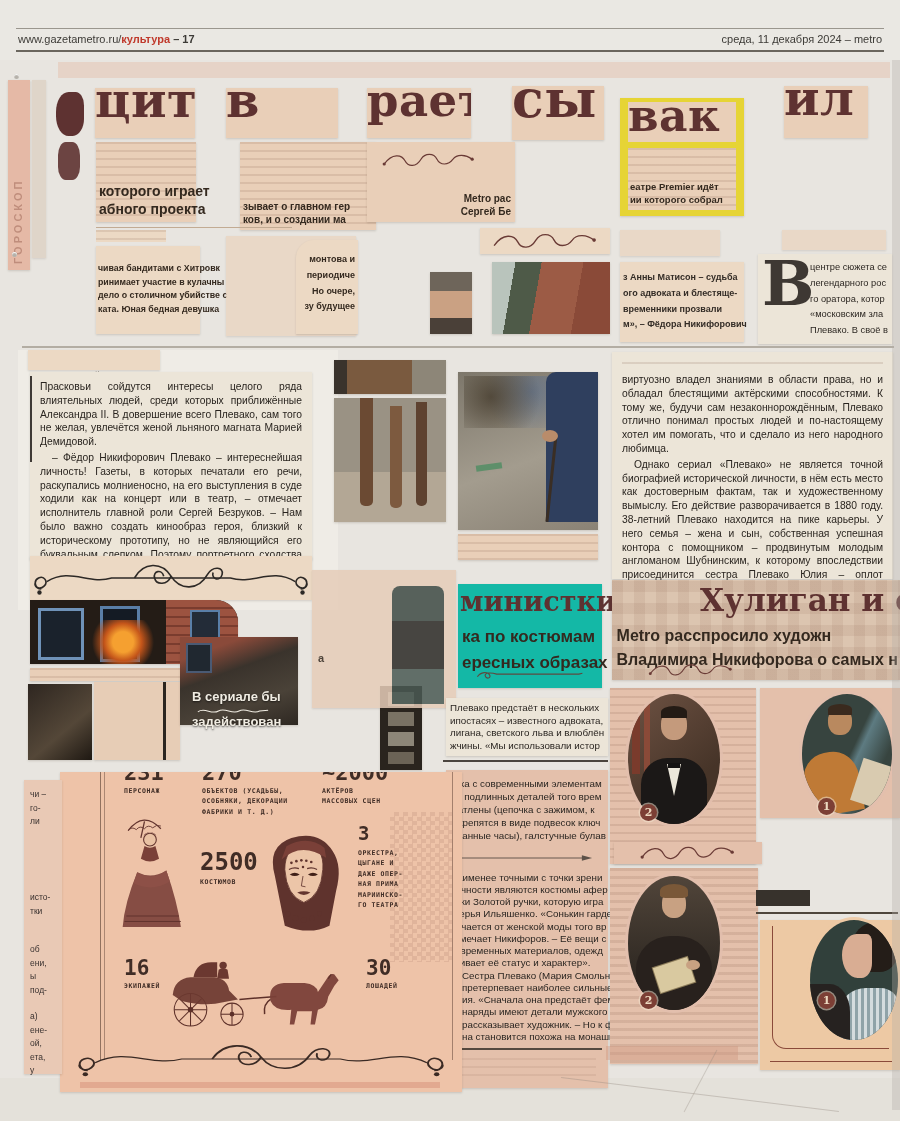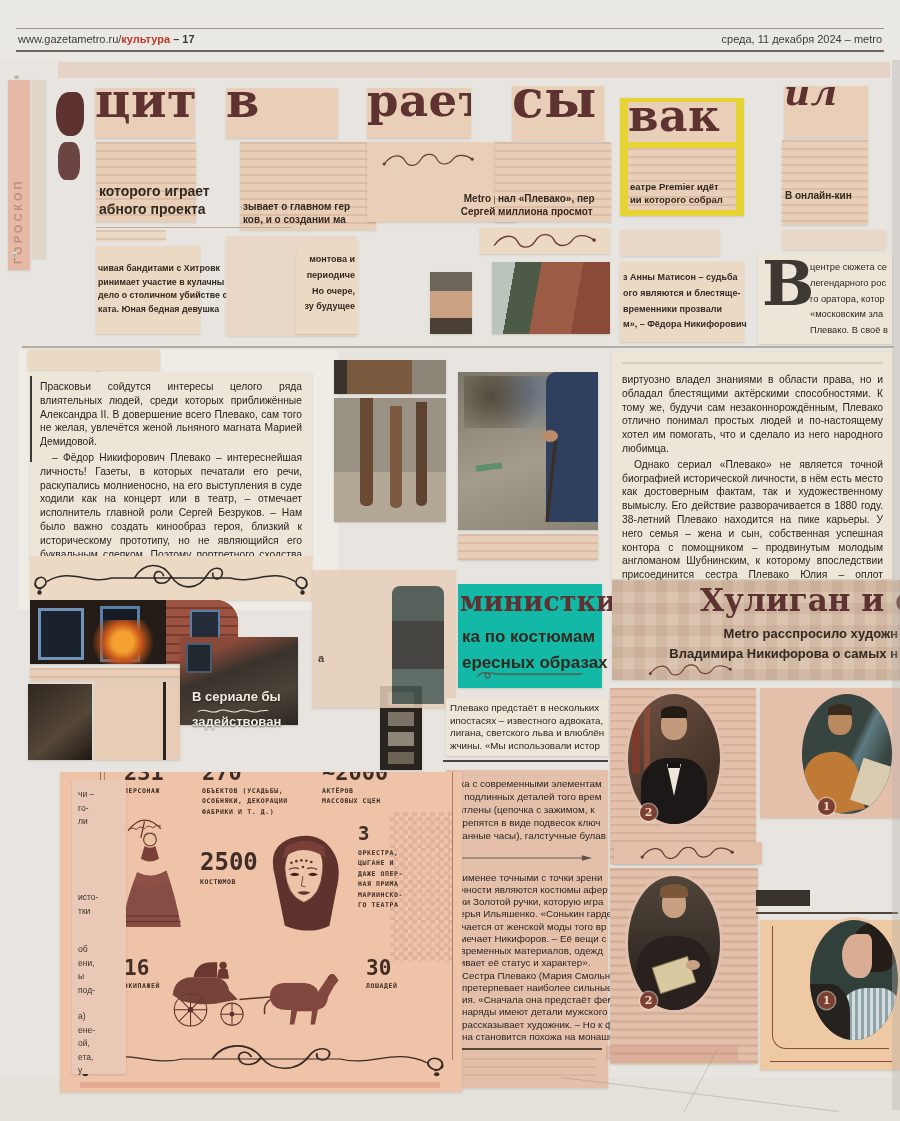--- a/index.html
+++ b/index.html
@@ -71,21 +71,21 @@
   <div class="clip tan hl" style="left:226px;top:88px;width:112px;height:50px;">
       <span style="font-size:48px;margin-top:-12px;">в за</span>
     </div>
   <div class="clip tan hl" style="left:367px;top:88px;width:104px;height:50px;">
       <span style="font-size:45px;margin-top:-10px;">рает</span>
     </div>
   <div class="clip tan hl" style="left:512px;top:86px;width:92px;height:54px;">
       <span style="font-size:52px;margin-top:-13px;">сы</span>
     </div>
   <div class="clip tan hl" style="left:784px;top:86px;width:84px;height:52px;">
-      <span style="font-size:36px;margin-top:-12px;font-style:italic;">ил</span>
+      <span style="font-size:48px;margin-top:-12px;">ил</span>
     </div>
 
   <div class="clip" style="left:620px;top:98px;width:124px;height:118px;background:#e6d435;">
     <div class="abs tan hl" style="left:8px;top:4px;width:108px;height:40px;">
         <span style="font-size:44px;margin-top:-8px;">вак</span>
       </div>
     <div class="abs tan gl" style="left:8px;top:50px;width:108px;height:62px;">
       <div class="bf pre" style="position:absolute;left:2px;bottom:3px;font-size:9.5px;line-height:1.35;">еатре Premier идёт
 ии которого собрал</div>
     </div>
@@ -101,27 +101,20 @@
   </div>
   <div class="clip tan" style="left:367px;top:142px;width:148px;height:80px;">
     <svg class="maroon" viewBox="0 0 120 22" style="position:absolute;left:14px;top:8px;width:96px;height:20px;">
         <path d="M4 16 C14 2 26 4 30 12 C34 20 44 20 50 10 C55 2 66 2 70 10 C74 18 84 18 90 10 C95 3 106 4 114 10" fill="none" stroke="currentColor" stroke-width="1.5"></path>
         <circle cx="4" cy="16" r="2" fill="currentColor"></circle>
         <circle cx="114" cy="10" r="2" fill="currentColor"></circle>
       </svg>
     <div class="bf pre" style="position:absolute;right:4px;bottom:4px;font-size:10px;line-height:1.3;text-align:right;">Metro рас
 Сергей Бе</div>
   </div>
-  <div class="clip tan gl" style="left:495px;top:142px;width:116px;height:80px;">
-    <div class="bf pre" style="position:absolute;left:3px;bottom:4px;font-size:10px;line-height:1.3;">нал «Плевако», пер
-миллиона просмот</div>
-  </div>
-  <div class="clip tan gl" style="left:782px;top:140px;width:86px;height:85px;">
-    <div class="bf pre" style="position:absolute;left:3px;bottom:24px;font-size:10px;">В онлайн-кин</div>
-  </div>
 
   <div class="rule" style="left:96px;top:227px;width:196px;height:1px;background:#c2ab93;"></div>
   <div class="clip tan2 gl" style="left:96px;top:230px;width:70px;height:12px;box-shadow:none;"></div>
   <div class="clip tan2" style="left:96px;top:246px;width:104px;height:88px;">
     <div class="bf pre" style="position:absolute;left:2px;top:16px;font-size:8.8px;line-height:1.55;">чивая бандитами с Хитровк
 ринимает участие в кулачны
 дело о столичном убийстве с
 ката. Юная бедная девушка</div>
   </div>
   <div class="clip gl" style="left:226px;top:236px;width:130px;height:100px;background:#ead6c2;opacity:.8;"></div>
@@ -134,21 +127,21 @@
   <div class="clip tan2" style="left:480px;top:228px;width:130px;height:26px;">
     <svg class="maroon" viewBox="0 0 120 22" style="position:absolute;left:6px;top:3px;width:118px;height:20px;">
         <path d="M4 16 C14 2 26 4 30 12 C34 20 44 20 50 10 C55 2 66 2 70 10 C74 18 84 18 90 10 C95 3 106 4 114 10" fill="none" stroke="currentColor" stroke-width="1.5"></path>
         <circle cx="114" cy="10" r="2" fill="currentColor"></circle>
       </svg>
   </div>
   <div class="clip" style="left:430px;top:272px;width:42px;height:62px;background:linear-gradient(180deg,#6e655a 0 30%,#caa183 30% 75%,#4a4038 75%);"></div>
   <div class="clip" style="left:492px;top:262px;width:118px;height:72px;background:linear-gradient(100deg,#b9c4bc 0 18%,#4e5a48 18% 38%,#9c5b45 38% 70%,#8a4a38 70%);"></div>
   <div class="clip tan2" style="left:620px;top:262px;width:124px;height:80px;">
     <div class="pre" style="position:absolute;left:3px;top:8px;font-size:9px;line-height:1.75;color:#332c26;font-weight:700;">з Анны Матисон – судьба
-ого являются и блестяще-
+ого адвоката и блестяще-
 временники прозвали
 м», – Фёдора Никифорович</div>
   </div>
   <div class="clip gl" style="left:620px;top:230px;width:100px;height:26px;background:#ead6c2;opacity:.8;"></div>
   <div class="clip gl" style="left:782px;top:230px;width:104px;height:20px;background:#ead6c2;opacity:.8;"></div>
   <div class="clip lite" style="left:758px;top:254px;width:134px;height:90px;">
     <span class="hl" style="position:absolute;left:4px;top:2px;font-size:62px;line-height:.9;color:#3e3833;">В</span>
     <div class="pre" style="position:absolute;left:52px;top:6px;font-size:9.3px;line-height:1.7;color:#2c2722;">центре сюжета се
 легендарного рос
 го оратора, котор
@@ -235,21 +228,21 @@
     <span class="hl" style="position:absolute;left:2px;top:2px;font-size:27px;letter-spacing:0;">министки</span>
     <div class="bf pre" style="position:absolute;left:4px;top:40px;font-size:17px;line-height:1.5;">ка по костюмам
 ересных образах сери</div>
     <svg viewBox="0 0 130 16" style="position:absolute;left:6px;bottom:6px;width:130px;height:14px;">
         <path d="M6 10 C10 4 18 4 20 8 C22 12 16 13 15 9 C14 5 22 5 28 7 L122 7 L126 6" fill="none" stroke="#5d4a40" stroke-width="1.3"></path>
       </svg>
   </div>
 
   <div class="clip checker" style="left:612px;top:580px;width:288px;height:100px;background-color:#dcc5b0;">
     <span class="hl" style="position:absolute;left:88px;top:2px;font-size:31px;white-space:nowrap;">Хулиган и фе</span>
-    <div class="bf pre" style="position:absolute;right:2px;top:44px;font-size:13px;line-height:1.5;text-align:right;">Metro расспросило художн
+    <div class="bf pre" style="position:absolute;right:2px;top:44px;font-size:16px;line-height:1.5;">Metro расспросило художн
 Владимира Никифорова о самых н</div>
     <svg class="maroon" viewBox="0 0 120 22" style="position:absolute;left:4px;bottom:2px;width:150px;height:16px;">
         <path d="M4 16 C14 2 26 4 30 12 C34 20 44 20 50 10 C55 2 66 2 70 10 C74 18 84 18 90 10 C95 3 106 4 114 10" fill="none" stroke="currentColor" stroke-width="1.5"></path>
         <circle cx="4" cy="16" r="2" fill="currentColor"></circle>
         <circle cx="114" cy="10" r="2" fill="currentColor"></circle>
       </svg>
   </div>
 
   <div class="clip lite" style="left:446px;top:698px;width:162px;height:58px;">
     <div class="pre" style="position:absolute;left:4px;top:4px;font-size:9.8px;line-height:1.28;color:#2a2521;">Плевако предстаёт в нескольких
@@ -438,21 +431,21 @@
       <path d="M8 34 c-7 0 -9 -9 -3 -12 c6 -3 11 4 6 9 c-4 4 -10 2 -10 -3" fill="none" stroke="currentColor" stroke-width="1.6"></path>
       <circle cx="6" cy="38" r="2.2" fill="currentColor"></circle>
       <path d="M14 26 C40 10 60 30 85 22 L215 22 C240 30 260 10 286 26" fill="none" stroke="currentColor" stroke-width="1.3"></path>
       <path d="M110 22 C120 4 140 4 150 20 C160 36 180 36 190 18 C196 8 208 10 206 18 C204 26 194 24 196 16 M150 20 C146 30 134 30 132 22 C130 14 140 12 142 20" fill="none" stroke="currentColor" stroke-width="1.6"></path>
       <path d="M292 34 c7 0 9 -9 3 -12 c-6 -3 -11 4 -6 9 c4 4 10 2 10 -3" fill="none" stroke="currentColor" stroke-width="1.6"></path>
       <circle cx="294" cy="38" r="2.2" fill="currentColor"></circle>
     </svg>
     <div class="abs" style="left:20px;top:310px;width:360px;height:6px;background:rgba(190,90,70,.25);"></div>
   </div>
 
-  <div class="clip" style="left:24px;top:780px;width:54px;height:294px;background:#e9c9b5;margin-left:48px;">
+  <div class="clip" style="left:24px;top:780px;width:38px;height:294px;background:#e9c9b5;">
     <div class="pre" style="position:absolute;left:6px;top:8px;font-size:8.5px;line-height:1.6;color:#3a3230;">чи –
 го-
 ли</div>
     <div class="pre" style="position:absolute;left:6px;top:111px;font-size:8.5px;line-height:1.6;color:#3a3230;">исто-
 тки</div>
     <div class="pre" style="position:absolute;left:6px;top:163px;font-size:8.5px;line-height:1.6;color:#3a3230;">об
 ени,
 ы
 под-</div>
     <div class="pre" style="position:absolute;left:6px;top:230px;font-size:8.5px;line-height:1.6;color:#3a3230;">а)

